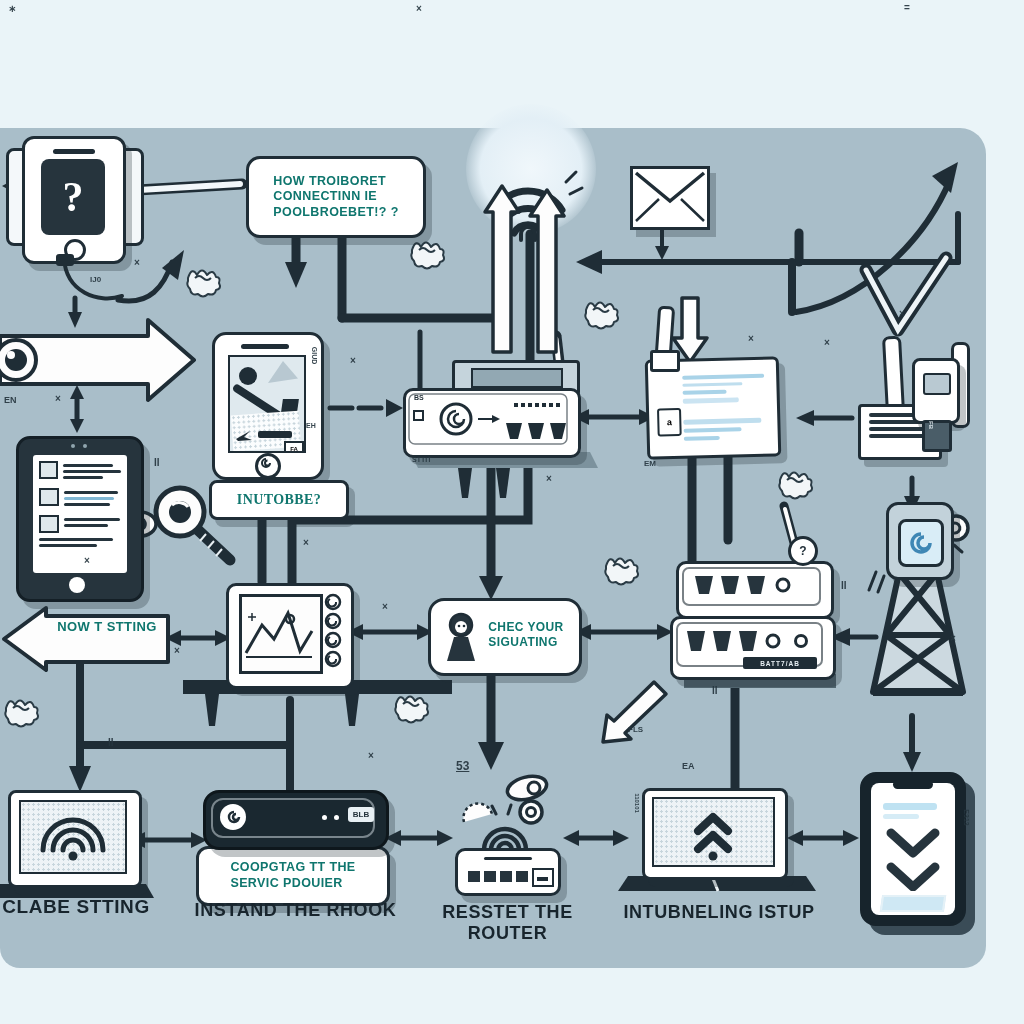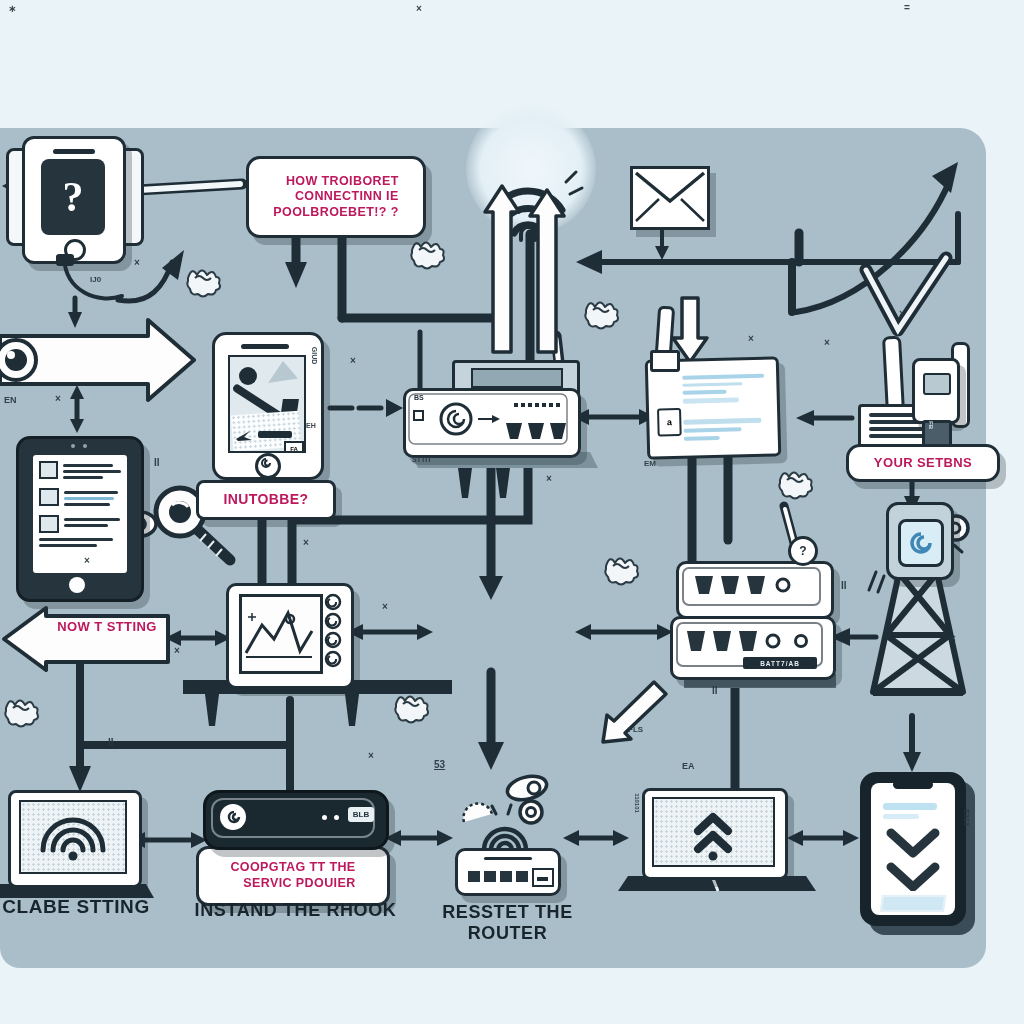--- a/index.html
+++ b/index.html
@@ -3,21 +3,21 @@
 <meta charset="utf-8">
 <style>
   html,body{margin:0;padding:0;background:#eaf4f8;width:1024px;height:1024px;overflow:hidden;
     font-family:"Liberation Sans","DejaVu Sans",sans-serif;}
   #canvas{position:relative;width:1024px;height:1024px;background:#eaf4f8;}
   .abs{position:absolute;}
   .panel{left:0;top:128px;width:986px;height:840px;background:#a9bec9;border-radius:0 26px 22px 20px;}
   .overlay{left:0;top:0;width:1024px;height:1024px;pointer-events:none;}
   .dev{position:absolute;background:#fff;border:3.5px solid #1f2d36;box-shadow:6px 7px 0 rgba(31,45,54,.28);}
   .flat{box-shadow:none;}
-  .txt{font-weight:700;color:#be185d;white-space:pre-line;text-align:right;letter-spacing:.4px;line-height:1.25;}
+  .txt{font-weight:700;color:#0f766e;white-space:pre-line;text-align:left;letter-spacing:.4px;line-height:1.25;}
   .cap{position:absolute;font-weight:700;color:#18252d;letter-spacing:.6px;text-align:center;font-size:18px;}
   .mark{position:absolute;font-weight:700;font-size:10px;color:#26363f;opacity:.92;line-height:1;}
   .mark.w{color:#dfe9ee;}
   .flex{display:flex;align-items:center;justify-content:center;}
   .stipple{background-color:#eef3f6;background-image:radial-gradient(#c7d5dc 1px, transparent 1.2px);background-size:5px 5px;}
   .bl{height:4px;background:#a9d3e8;border-radius:2px;margin:4px 0;}
   .ln{height:3px;background:#25343d;border-radius:2px;margin:3px 0;}
 </style>
 </head>
 <body>
@@ -374,21 +374,21 @@
         </svg>
       <div class="abs" style="left:28px;top:74px;width:34px;height:7px;background:#1f2d36;border-radius:2px;"></div>
       <div class="abs flex" style="left:54px;top:84px;width:16px;height:12px;border:2px solid #1f2d36;background:#fff;font-size:6px;font-weight:700;">FA</div>
     </div>
     <div class="abs" style="left:40px;top:118px;width:20px;height:20px;border:3px solid #1f2d36;border-radius:50%;">
       <svg width="14" height="14">
           <path d="M8,3 a4,4 0 1 0 4,4 a2.5,2.5 0 1 1 -2.5,-2.5" stroke="#1f2d36" stroke-width="2" fill="none"></path>
         </svg>
     </div>
   </div>
-  <div class="dev flex" style="left:196px;top:480px;width:134px;height:34px;border-radius:8px;">
+  <div class="dev flex" style="left:209px;top:480px;width:134px;height:34px;border-radius:8px;font-family:Liberation Serif, serif;">
     <div class="txt" style="font-size:14px;">INUTOBBE?</div>
   </div>
 
   <div class="dev flat" style="left:452px;top:360px;width:122px;height:30px;border-radius:4px;background:#c5d4dc;border-width:3px;">
     <div class="abs" style="left:16px;top:5px;width:88px;height:16px;background:#92a8b3;border:2px solid #1f2d36;"></div>
   </div>
   <div class="dev" style="left:403px;top:388px;width:172px;height:64px;border-radius:10px;">
     <svg width="165" height="57">
       <rect x="3" y="3" width="158" height="50" rx="6" fill="none" stroke="#1f2d36" stroke-width="1.5" opacity=".6"></rect>
       <rect x="8" y="20" width="9" height="9" fill="none" stroke="#1f2d36" stroke-width="2"></rect>
@@ -436,23 +436,20 @@
       <div class="ln" style="width:58px;height:4px;"></div>
         <div class="ln" style="width:58px;height:4px;"></div>
         <div class="ln" style="width:58px;height:4px;"></div>
         <div class="ln" style="width:58px;height:4px;"></div>
     </div>
   </div>
   <div class="dev" style="left:912px;top:358px;width:42px;height:60px;border-radius:8px;">
     <div class="abs" style="left:8px;top:12px;width:24px;height:18px;background:#b9c9d2;border:2px solid #1f2d36;border-radius:3px;"></div>
   </div>
   <div class="abs" style="left:922px;top:420px;width:24px;height:26px;background:#4a5d68;border:3px solid #1f2d36;border-radius:3px;"></div>
-  <div class="dev flex" style="left:846px;top:444px;width:148px;height:32px;border-radius:14px;">
-    <div class="txt" style="font-size:13px;">YOUR SETBNS</div>
-  </div>
 
   <div class="dev" style="left:226px;top:583px;width:122px;height:100px;border-radius:10px;">
     <div class="abs" style="left:10px;top:8px;width:78px;height:74px;border:3px solid #1f2d36;background:#fdfdfd;">
       <svg width="72" height="68">
         <path d="M4,56 L20,28 L32,42 L46,16 L58,54 L70,34" stroke="#1f2d36" stroke-width="3" fill="none"></path>
         <path d="M4,60 H70" stroke="#1f2d36" stroke-width="2"></path>
         <circle cx="48" cy="22" r="4" stroke="#1f2d36" stroke-width="2.5" fill="none"></circle>
         <path d="M10,16 V24 M6,20 H14" stroke="#1f2d36" stroke-width="1.5"></path>
       </svg>
     </div>
@@ -465,20 +462,33 @@
       </g>
       <g stroke="#1f2d36" stroke-width="2" fill="none">
         <path d="M7,7 a4,4 0 1 0 6,3"></path>
           <path d="M7,26 a4,4 0 1 0 6,3"></path>
           <path d="M7,45 a4,4 0 1 0 6,3"></path>
           <path d="M7,64 a4,4 0 1 0 6,3"></path>
       </g>
     </svg>
   </div>
 
+  <div class="dev" style="left:428px;top:598px;width:148px;height:72px;border-radius:16px;">
+    <svg class="abs" style="left:10px;top:8px;" width="40" height="56">
+      <circle cx="20" cy="16" r="11" fill="#26343d" stroke="#1f2d36" stroke-width="2.5"></circle>
+      <circle cx="20" cy="18" r="6" fill="#fff"></circle>
+      <circle cx="18" cy="17" r="1.3" fill="#1f2d36"></circle>
+        <circle cx="23" cy="17" r="1.3" fill="#1f2d36"></circle>
+      <polygon points="6,52 34,52 27,28 13,28" fill="#26343d"></polygon>
+    </svg>
+    <div class="abs flex" style="left:50px;top:8px;width:90px;height:52px;">
+      <div class="txt" style="font-size:12px;">CHEC YOUR
+SIGUATING</div>
+    </div>
+  </div>
 
   <div class="dev" style="left:676px;top:561px;width:152px;height:52px;border-radius:10px;">
     <svg width="145" height="45">
       <rect x="4" y="4" width="137" height="37" rx="6" fill="none" stroke="#1f2d36" stroke-width="2" opacity=".6"></rect>
       <g fill="#26343d">
           <polygon points="16,12 34,12 30,30 20,30"></polygon>
           <polygon points="42,12 60,12 56,30 46,30"></polygon>
           <polygon points="68,12 86,12 82,30 72,30"></polygon>
         </g>
       <circle cx="104" cy="21" r="6" fill="#fff" stroke="#1f2d36" stroke-width="3"></circle>
@@ -571,20 +581,21 @@
             <path d="M10,42 L32,62 L54,42"></path>
         </g>
       </svg>
       <div class="abs" style="left:10px;top:112px;width:60px;height:13px;background:#cfe8f4;transform:skewX(-8deg);border:2px solid #e4f1f7;"></div>
     </div>
   </div>
 
   <div class="cap" style="left:2px;top:896px;width:148px;font-size:19px;">CLABE STTING</div>
   <div class="cap" style="left:400px;top:902px;width:215px;">RESSTET THE ROUTER</div>
   <div class="cap" style="left:188px;top:900px;width:215px;">INSTAND THE RHOOK</div>
+  <div class="cap" style="left:614px;top:902px;width:210px;">INTUBNELING ISTUP</div>
 
   <div class="mark" style="left:416px;top:4px;">×</div>
   <div class="mark" style="left:8px;top:4px;">∗</div>
   <div class="mark" style="left:904px;top:3px;">=</div>
   <div class="mark" style="left:55px;top:394px;">×</div>
   <div class="mark" style="left:4px;top:396px;font-size:9px;">EN</div>
   <div class="mark" style="left:134px;top:258px;">×</div>
   <div class="mark" style="left:90px;top:276px;font-size:8px;">IJ0</div>
   <div class="mark" style="left:306px;top:352px;font-size:7px;transform:rotate(90deg);">GIUD</div>
   <div class="mark" style="left:306px;top:422px;font-size:7px;">EH</div>
@@ -595,21 +606,21 @@
   <div class="mark" style="left:154px;top:458px;">II</div>
   <div class="mark" style="left:303px;top:538px;">×</div>
   <div class="mark" style="left:382px;top:602px;">×</div>
   <div class="mark" style="left:174px;top:646px;">×</div>
   <div class="mark" style="left:841px;top:581px;">II</div>
   <div class="mark" style="left:824px;top:338px;">×</div>
   <div class="mark" style="left:899px;top:309px;">×</div>
   <div class="mark" style="left:748px;top:334px;">×</div>
   <div class="mark" style="left:628px;top:726px;font-size:8px;">FLS</div>
   <div class="mark" style="left:712px;top:686px;">II</div>
-  <div class="mark" style="left:434px;top:760px;font-size:10px;text-decoration:underline;">53</div>
+  <div class="mark" style="left:456px;top:760px;font-size:12px;text-decoration:underline;">53</div>
   <div class="mark" style="left:682px;top:762px;font-size:9px;">EA</div>
   <div class="mark" style="left:368px;top:751px;">×</div>
   <div class="mark" style="left:627px;top:800px;font-size:6px;transform:rotate(90deg);">110101</div>
   <div class="mark" style="left:958px;top:814px;font-size:7px;transform:rotate(90deg);">E313</div>
   <div class="mark w" style="left:927px;top:422px;font-size:6px;transform:rotate(90deg);">FB</div>
   <div class="mark" style="left:950px;top:634px;">×</div>
   <div class="mark" style="left:108px;top:738px;">II</div>
   <div class="mark" style="left:84px;top:556px;">×</div>
 
 </div>

